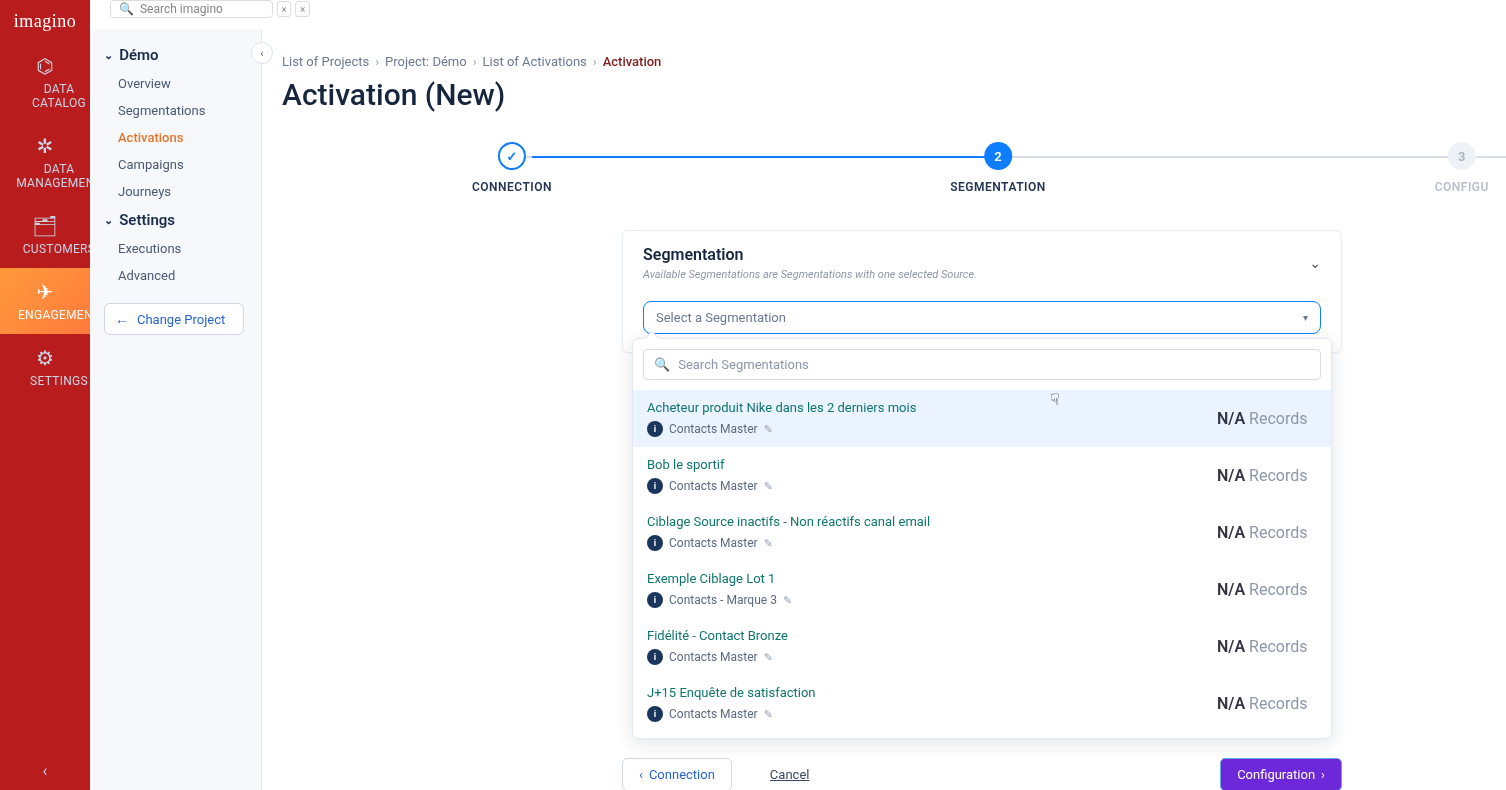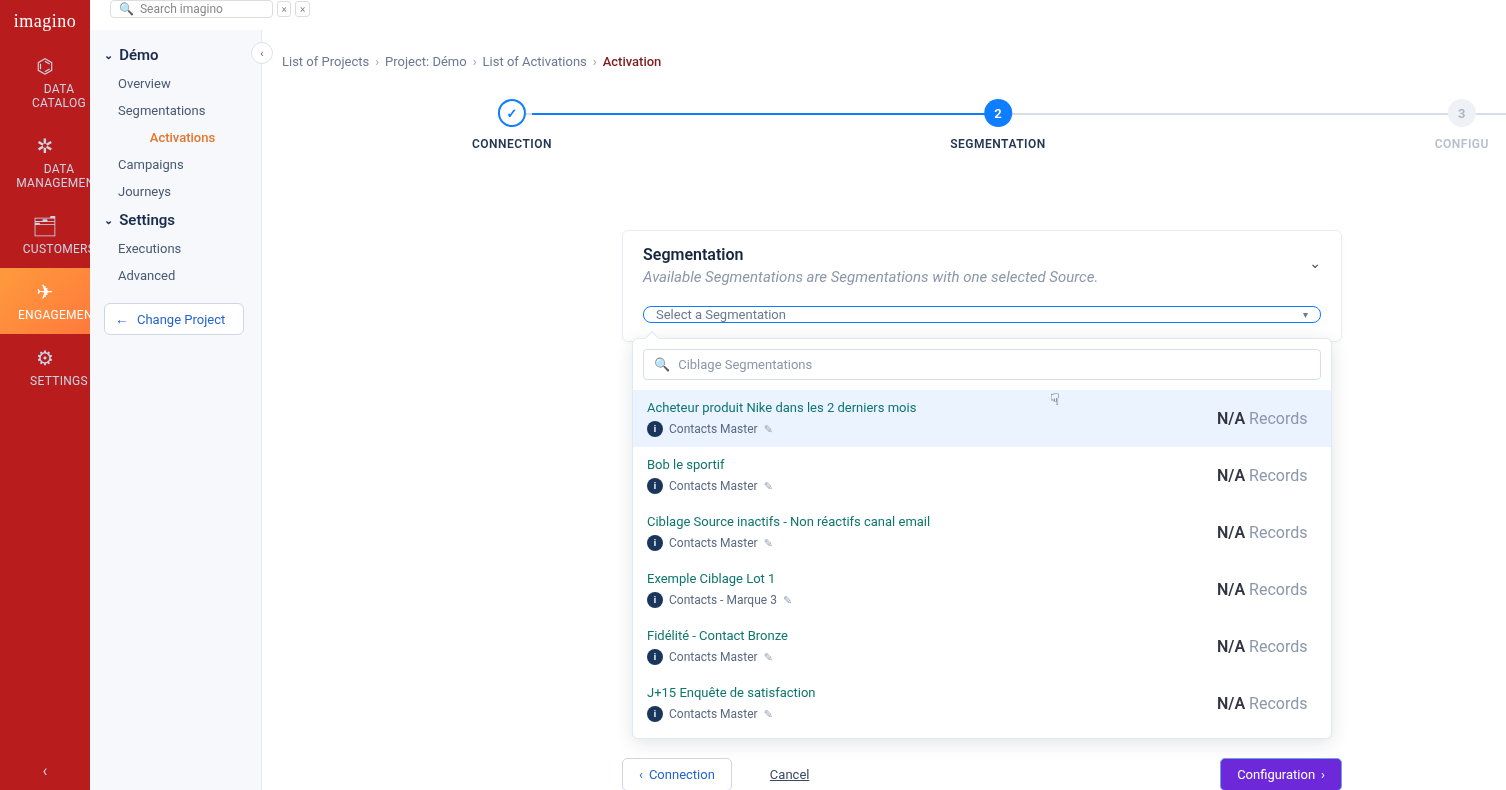--- a/index.html
+++ b/index.html
@@ -128,21 +128,21 @@
     padding:6px 8px;
     cursor:pointer;
   }
   .ps-group-header .chev { font-size:11px; }
   .ps-item {
     padding:6px 8px 6px 22px;
     font-size:13px;
     color:#4a5a73;
     cursor:pointer;
   }
-  .ps-item.active { color:#e4762b; font-weight:500;text-align:center; }
+  .ps-item.active { color:#e4762b; font-weight:500; }
   .ps-change-project {
     margin: 14px 8px;
     border:1px solid #cfd7e3;
     border-radius:6px;
     padding:7px 10px;
     display:flex;
     align-items:center;
     gap:8px;
     color:#2564cf;
     font-size:13px;
@@ -248,28 +248,28 @@
     border-radius:6px;
     padding: 14px 20px 18px 20px;
     box-shadow: 0 1px 4px rgba(10,30,60,.03);
   }
   .seg-card-header {
     display:flex;
     justify-content:space-between;
     align-items:flex-start;
   }
   .seg-title { font-size:16px; font-weight:600; color:#16263f; }
-  .seg-sub { font-size:15px; font-style:italic; color:#8b97aa; margin-top:4px; }
+  .seg-sub { font-size:11px; font-style:italic; color:#8b97aa; margin-top:4px; }
   .seg-collapse { font-size:14px; color:#555; cursor:pointer; padding-top:10px;}
 
   .seg-select {
     margin-top:20px;
     border:1px solid #0f7dff;
     border-radius:8px;
-    padding:0 12px;
+    padding:8px 12px;
     display:flex;
     justify-content:space-between;
     align-items:center;
     color:#6a7a92;
     font-size:13px;
     cursor:pointer;
     background:#fff;
   }
   .seg-select .caret { color:#6a7a92; font-size:10px; }
 
@@ -445,20 +445,21 @@
 <div class="main">
   <div class="breadcrumbs" id="breadcrumbs-slot">
       <span class="crumb">List of Projects</span>
       <span class="sep">›</span>
       <span class="crumb">Project: Démo</span>
       <span class="sep">›</span>
       <span class="crumb">List of Activations</span>
       <span class="sep">›</span>
       <span class="crumb active">Activation</span>
     </div>
+  <div class="page-title">Activation (New)</div>
 
   <div class="stepper">
     <div class="step-line"></div>
     <div class="step-line-done"></div>
     <div class="step step1 done">
       <div class="circle">✓</div>
       <div class="slabel">CONNECTION</div>
     </div>
     <div class="step step2 current">
       <div class="circle">2</div>
@@ -483,21 +484,21 @@
     <div class="seg-select">
       <span>Select a Segmentation</span>
       <span class="caret">▾</span>
     </div>
   </div>
 
   <div class="seg-dropdown">
     <div class="dd-pointer"></div>
     <div class="dd-search">
       <span>🔍</span>
-      <span>Ciblage Segmentations</span>
+      <span>Search Segmentations</span>
     </div>
     <div class="dd-list" id="dd-list-slot">
         <div class="dd-item highlight">
           <div class="dd-item-left">
             <div class="it-name">Acheteur produit Nike dans les 2 derniers mois</div>
             <div class="it-src">
               <span class="src-badge">i</span>
               <span>Contacts Master</span>
               <span class="src-edit">✎</span>
             </div>

